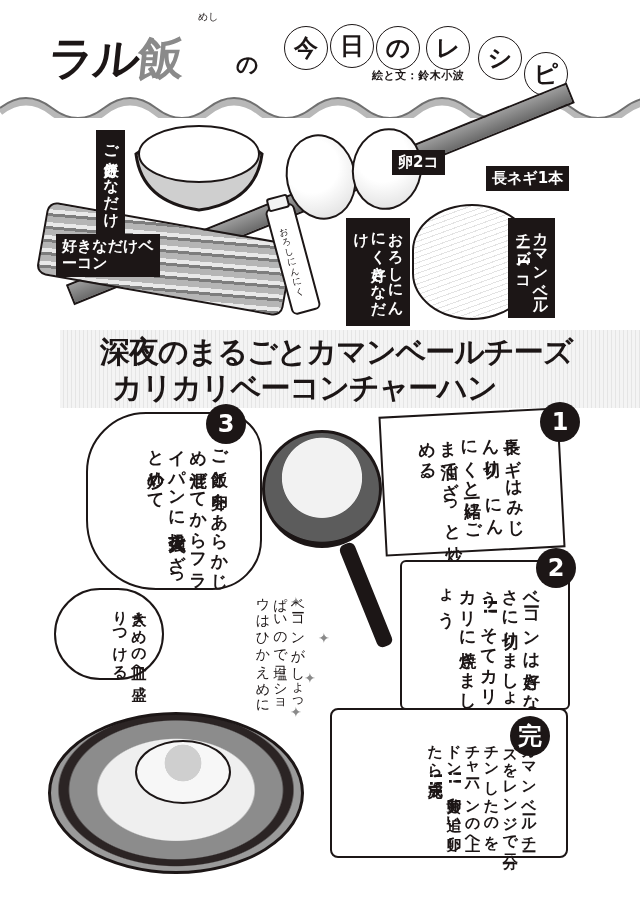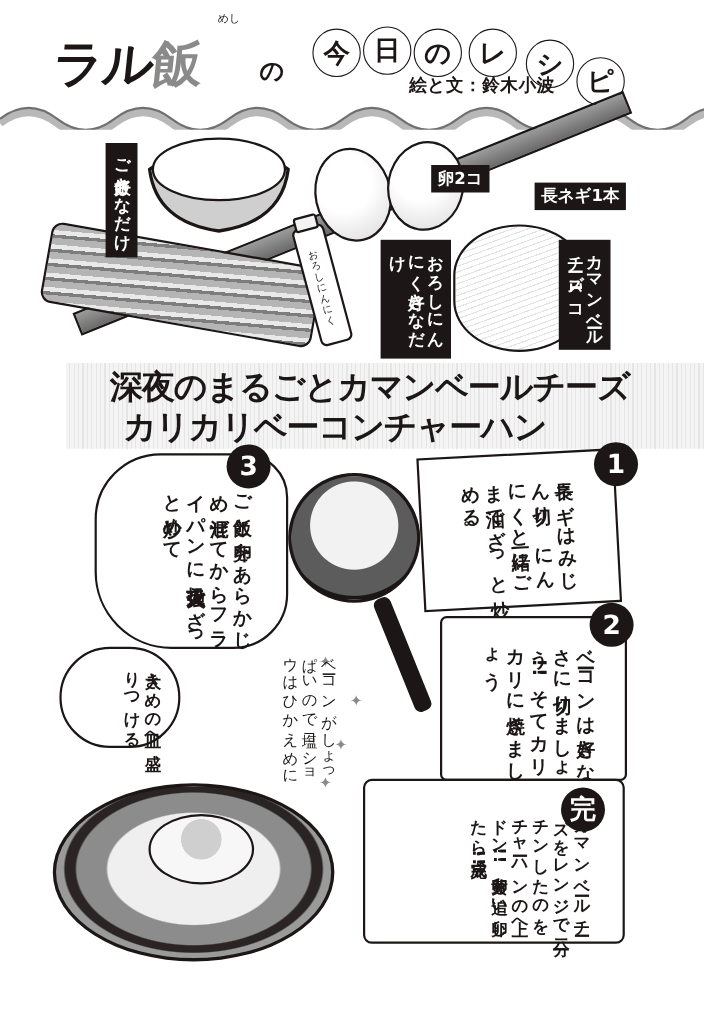--- a/index.html
+++ b/index.html
@@ -11,21 +11,21 @@
   .brand { position: absolute; left: 48px; top: 28px; font-family: "DejaVu Sans", sans-serif;
            font-weight: bold; font-size: 46px; letter-spacing: -2px; color: #1c1616;
            transform: skewX(-6deg); }
   .brand .accent { color: #8a8a8a; }
   .ruby { position: absolute; left: 198px; top: 10px; font-size: 10px; }
   .no { position: absolute; left: 236px; top: 50px; font-size: 22px; font-weight: bold; }
   .circle-row { position: absolute; left: 284px; top: 22px; width: 340px; height: 80px; }
   .circ { position: absolute; width: 44px; height: 44px; border: 1.5px solid #1c1616; border-radius: 50%;
           background: #fff; display: flex; align-items: center; justify-content: center;
           font-size: 24px; font-weight: bold; }
-  .credit { position: absolute; left: 372px; top: 68px; font-size: 16px; font-weight: bold; letter-spacing: 0.5px; }
+  .credit { position: absolute; left: 372px; top: 68px; font-size: 11px; font-weight: bold; letter-spacing: 0.5px; }
   .wave { position: absolute; left: 0; top: 92px; width: 640px; height: 26px; }
 
   
   .ingredients { position: absolute; left: 0; top: 108px; width: 640px; height: 230px; }
   .tag { position: absolute; background: #1c1616; color: #fff; font-size: 15px; line-height: 1.15;
          padding: 4px 6px; font-weight: bold; }
   .tag.v { writing-mode: vertical-rl; }
   .bowl { position: absolute; left: 132px; top: 6px; width: 134px; height: 100px; }
   .egg { position: absolute; border: 2px solid #1c1616; border-radius: 50%; background: radial-gradient(circle at 40% 35%, #fff 40%, #d8d8d8 100%); }
   .leek { position: absolute; height: 22px; background: linear-gradient(#9b9b9b, #6a6a6a); border: 2px solid #1c1616; }
@@ -115,20 +115,21 @@
   <div class="egg" style="left:286px;top:26px;width:70px;height:86px;transform:rotate(-12deg);"></div>
   <div class="egg" style="left:352px;top:20px;width:70px;height:82px;transform:rotate(10deg);"></div>
   <div class="bacon"></div>
   <div class="cheese"></div>
   <div class="tube">
     <div class="tube-cap"></div>
     <div class="tube-label">おろしにんにく</div>
   </div>
 
   <div class="tag v" style="left:96px;top:22px;height:104px;">ご飯好きなだけ</div>
+  <div class="tag" style="left:56px;top:126px;width:104px;">好きなだけベーコン</div>
   <div class="tag v" style="left:346px;top:110px;height:108px;">おろしにんにく好きなだけ</div>
   <div class="tag" style="left:392px;top:42px;">卵2コ</div>
   <div class="tag" style="left:486px;top:58px;">長ネギ1本</div>
   <div class="tag v" style="left:508px;top:110px;height:100px;">カマンベールチーズ1コ</div>
 </div>
 
 <div class="dish-title">
   <div class="line l1">深夜のまるごとカマンベールチーズ</div>
   <div class="line l2">カリカリベーコンチャーハン</div>
 </div>

